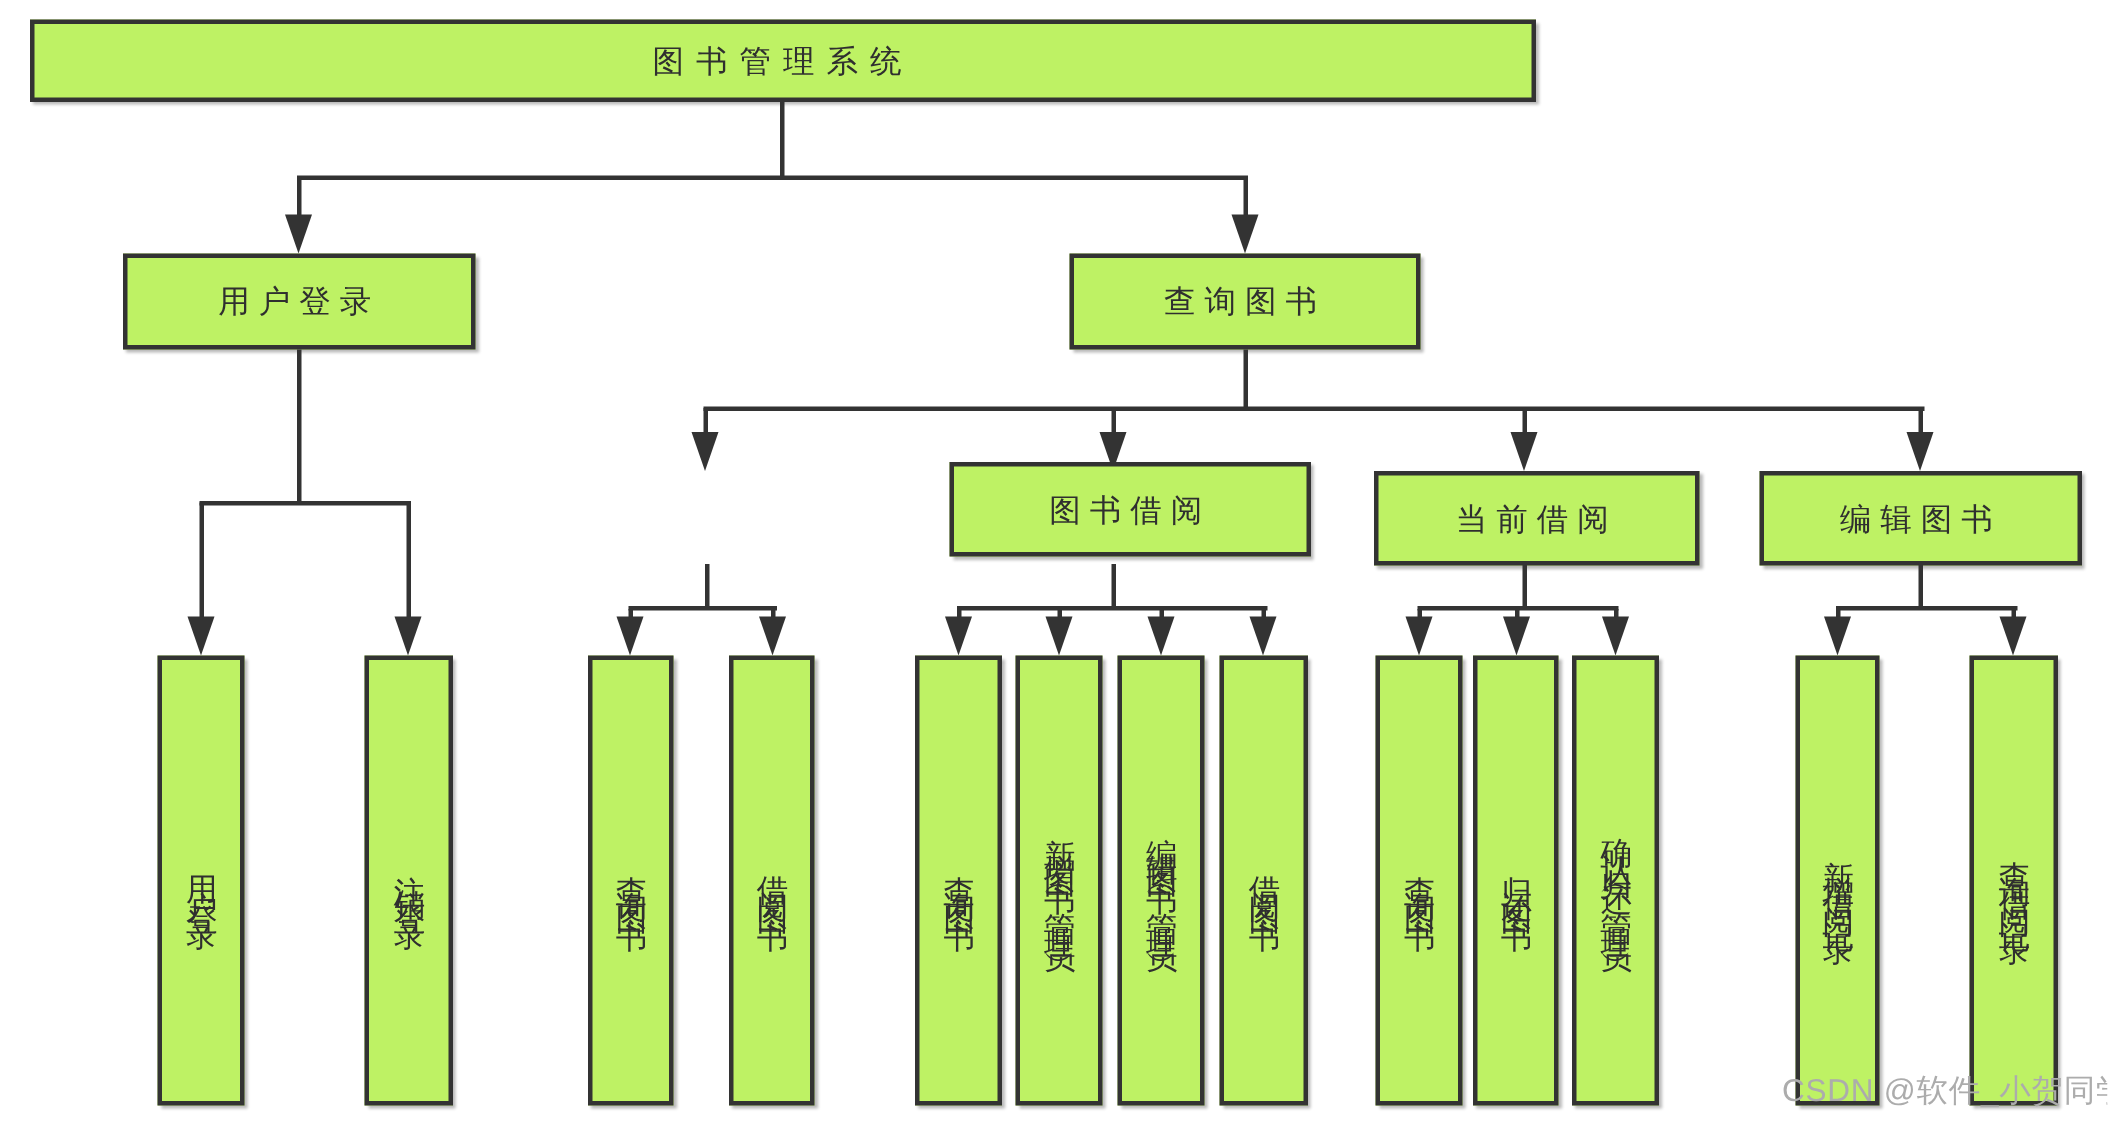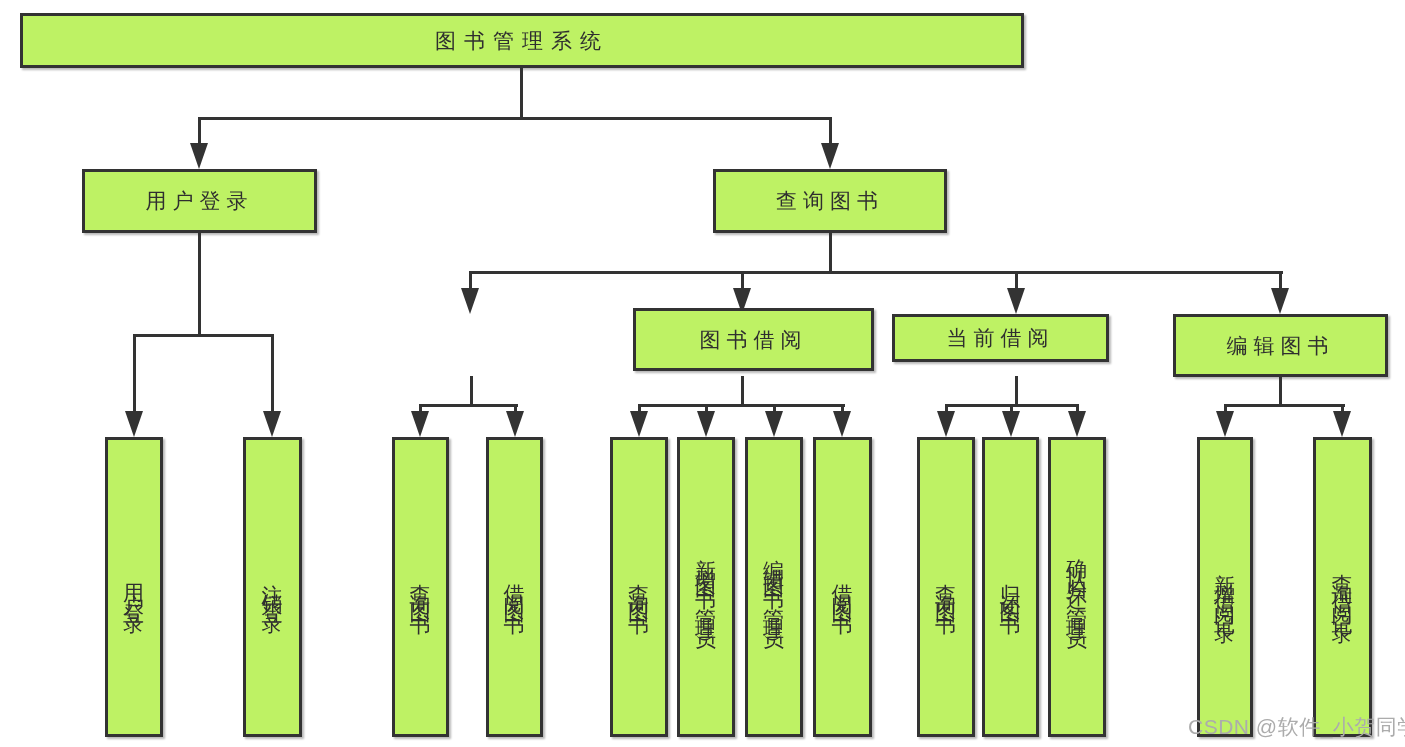--- a/index.html
+++ b/index.html
@@ -93,21 +93,21 @@
   <div class="vline" style="left:741px;top:272px;width:3px;height:17px"></div>
   <div class="arrow" style="left:733px;top:288px"></div>
   <div class="vline" style="left:1015px;top:272px;width:3px;height:17px"></div>
   <div class="arrow" style="left:1007px;top:288px"></div>
   <div class="vline" style="left:1279px;top:272px;width:3px;height:17px"></div>
   <div class="arrow" style="left:1271px;top:288px"></div>
 
   <div class="node" style="left:633px;top:308px;width:241px;height:63px">
     <span class="hlabel">图书借阅</span>
   </div>
-  <div class="node" style="left:892px;top:314px;width:217px;height:48px">
+  <div class="node" style="left:916px;top:314px;width:217px;height:63px">
     <span class="hlabel">当前借阅</span>
   </div>
   <div class="node" style="left:1173px;top:314px;width:215px;height:63px">
     <span class="hlabel">编辑图书</span>
   </div>
 
   <div class="vline" style="left:470px;top:376px;width:3px;height:29px"></div>
   <div class="hline" style="left:419px;top:404px;width:99px;height:3px"></div>
   <div class="vline" style="left:419px;top:406px;width:3px;height:6px"></div>
   <div class="arrow" style="left:411px;top:411px"></div>

